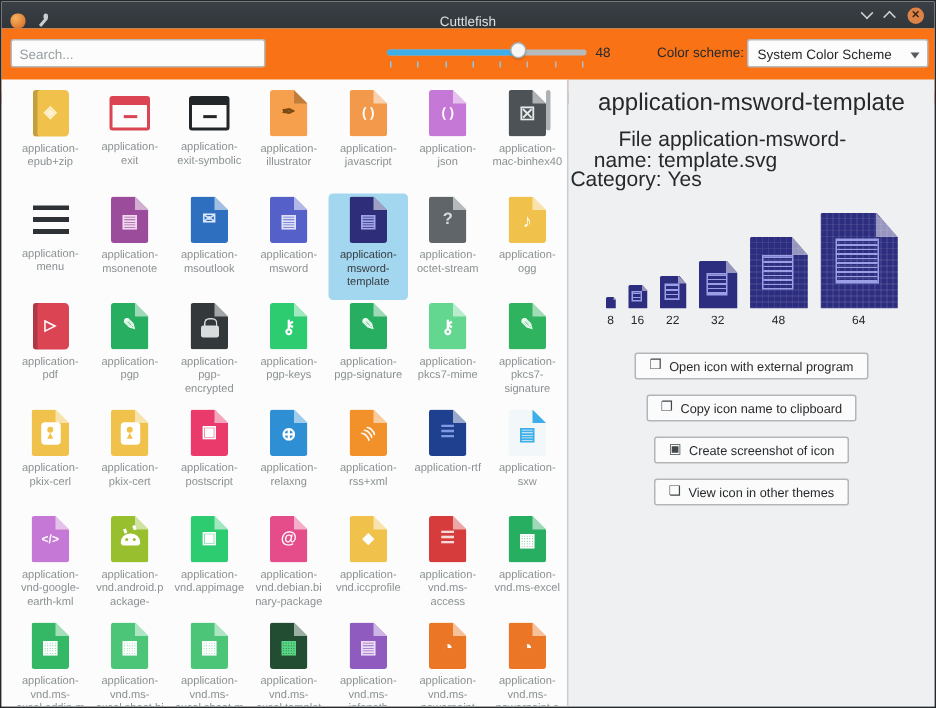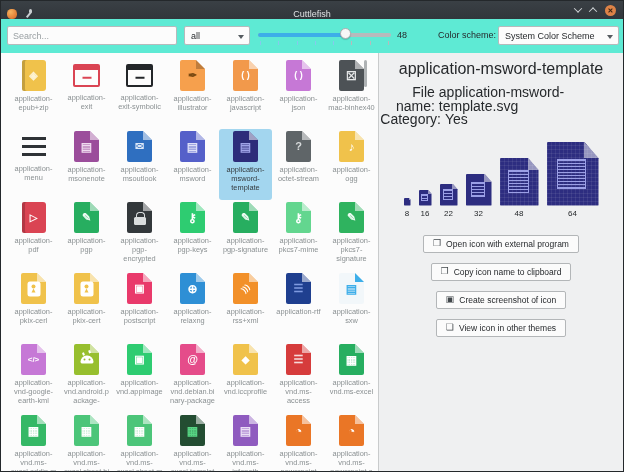--- a/index.html
+++ b/index.html
@@ -13,21 +13,21 @@
   .pin::before{content:"";position:absolute;left:4px;top:2px;width:1.6px;height:7px;background:#c9ced1;transform:rotate(40deg);}
   .pin::after{content:"";position:absolute;left:4.6px;top:0.4px;width:3.6px;height:3.6px;border-radius:50%;background:#c9ced1;}
   .title{position:absolute;left:0;right:0;text-align:center;color:#dde0e2;font-size:9px;pointer-events:none;}
   .winctl{position:absolute;right:7px;top:0;height:18px;display:flex;align-items:center;gap:9px;}
   .chevbtn{width:6px;height:6px;border-right:1.4px solid #ced2d5;border-bottom:1.4px solid #ced2d5;display:inline-block;}
   .chev-down{transform:rotate(45deg) translate(-1px,-1px);}
   .chev-up{transform:rotate(-135deg) translate(-1px,-1px);}
   .closebtn{width:11px;height:11px;border-radius:50%;background:#dd8347;color:#3a2412;font-size:7px;line-height:11px;text-align:center;font-weight:bold;}
 
   
-  .toolbar{position:absolute;top:18px;left:0;right:0;height:50px;background:#5eead4;border-bottom:7px solid #701a75;}
+  .toolbar{position:absolute;top:18px;left:0;right:0;height:50px;background:#f97316;border-bottom:7px solid #701a75;}
   .search{position:absolute;left:6px;top:7px;width:170px;height:19px;border:1px solid #b6babc;border-radius:2px;background:#fcfcfc;font-size:9px;padding:0 5px;color:#31363b;outline:none;}
   .search::placeholder{color:#9aa0a3;}
   .combo{position:absolute;top:7px;height:19px;border:1px solid #b6babc;border-radius:2px;background:#fcfcfc;display:flex;align-items:center;font-size:9px;color:#26292c;padding:0 14px 0 6px;}
   .combo .caret{position:absolute;right:5px;top:8px;width:0;height:0;border-left:3px solid transparent;border-right:3px solid transparent;border-top:4px solid #565c60;}
   #combo-all{left:183px;width:66px;}
   #combo-scheme{left:497px;width:121px;}
   .slider{position:absolute;left:257px;top:7px;width:133px;height:20px;}
   .track{position:absolute;left:0;right:0;top:7px;height:4px;background:#b7babc;border-radius:2px;}
   .fill{position:absolute;left:0;top:7px;height:4px;width:66%;background:#3daee9;border-radius:2px;}
   .thumb{position:absolute;left:calc(66% - 6px);top:2px;width:11px;height:11px;border-radius:50%;background:#f6f7f7;border:1px solid #a9adaf;box-shadow:0 1px 1px rgba(0,0,0,.15);}
@@ -99,24 +99,20 @@
     <span class="title">Cuttlefish</span>
     <span class="winctl">
       <span class="chevbtn chev-down"></span>
       <span class="chevbtn chev-up"></span>
       <span class="closebtn">✕</span>
     </span>
   </div>
 
   <div class="toolbar">
     <input class="search" placeholder="Search..." style="">
-    <div class="combo" id="combo-all">
-      <span>all</span>
-      <span class="caret"></span>
-    </div>
     <div class="slider">
       <div class="track"></div>
       <div class="fill"></div>
       <div class="ticks">
           <span class="tick"></span>
           <span class="tick"></span>
           <span class="tick"></span>
           <span class="tick"></span>
           <span class="tick"></span>
           <span class="tick"></span>

